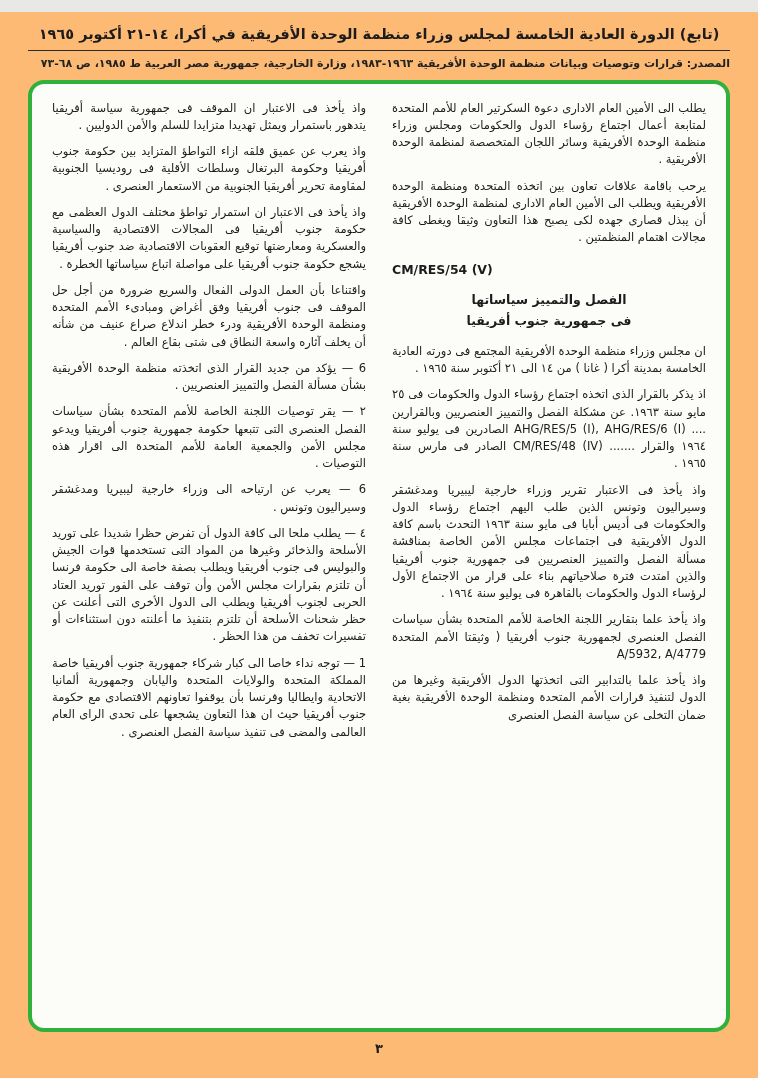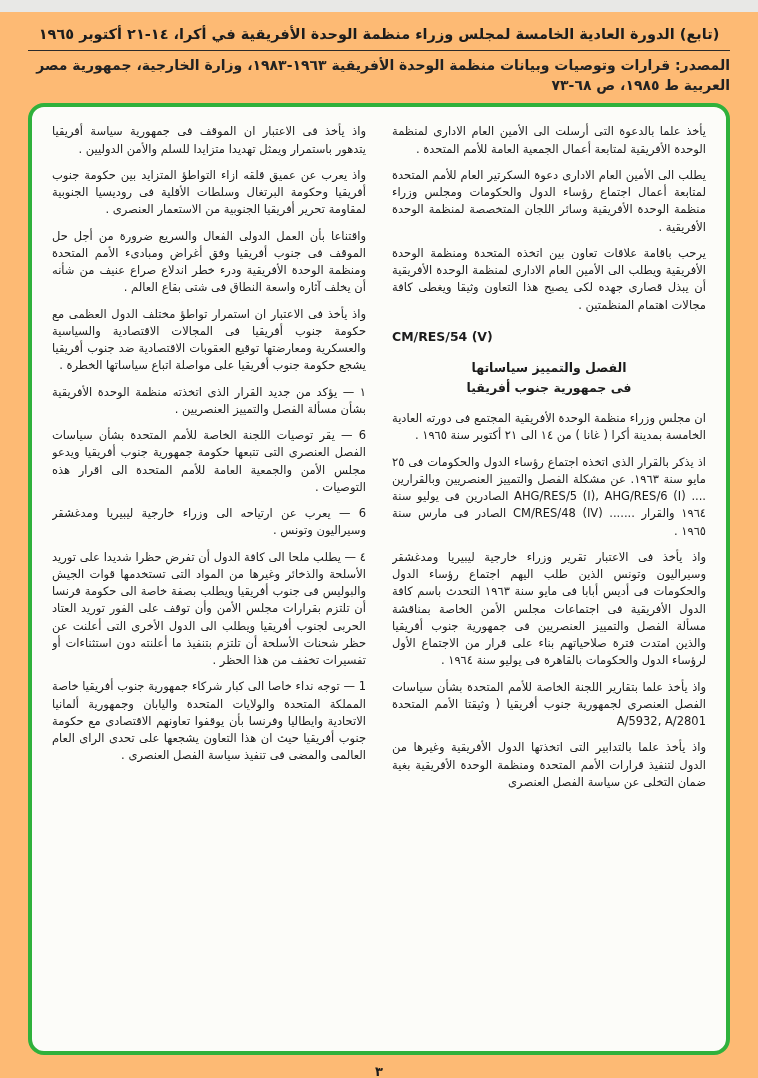--- a/index.html
+++ b/index.html
@@ -24,21 +24,21 @@
     line-height: 1.4;
   }
   .header-rule {
     height: 0;
     border: 0;
     border-top: 1.5px solid #2a2a2a;
     margin: 6px 2px 5px;
   }
   .doc-source {
     margin: 0 2px;
-    font-size: 14px;
+    font-size: 11px;
     font-weight: bold;
     text-align: right;
     line-height: 1.4;
     color: #222;
   }
   
   .content-frame {
     margin: 8px 28px 0;
     height: 952px;
     border: 4px solid var(--accent, #2fb13c);
@@ -97,40 +97,39 @@
   <header class="doc-header">
     <h1 class="doc-title">(تابع) الدورة العادية الخامسة لمجلس وزراء منظمة الوحدة الأفريقية في أكرا، ١٤-٢١ أكتوبر ١٩٦٥</h1>
     <hr class="header-rule">
     <p class="doc-source">المصدر: قرارات وتوصيات وبيانات منظمة الوحدة الأفريقية ١٩٦٣-١٩٨٣، وزارة الخارجية، جمهورية مصر العربية ط ١٩٨٥، ص ٦٨-٧٣</p>
   </header>
 
   <div class="content-frame">
     <div class="columns">
 
       <div class="col">
-        <p>يأخذ علما بالدعوة التى أرسلت الى الأمين العام الادارى لمنظمة الوحدة الأفريقية لمتابعة أعمال الجمعية العامة للأمم المتحدة .</p>
         <p>يطلب الى الأمين العام الادارى دعوة السكرتير العام للأمم المتحدة لمتابعة أعمال اجتماع رؤساء الدول والحكومات ومجلس وزراء منظمة الوحدة الأفريقية وسائر اللجان المتخصصة لمنظمة الوحدة الأفريقية .</p>
         <p>يرحب باقامة علاقات تعاون بين اتخذه المتحدة ومنظمة الوحدة الأفريقية ويطلب الى الأمين العام الادارى لمنظمة الوحدة الأفريقية أن يبذل قصارى جهده لكى يصبح هذا التعاون وثيقا ويغطى كافة مجالات اهتمام المنظمتين .</p>
         <div class="res-code" dir="ltr">CM/RES/54 (V)</div>
         <h2 class="res-heading">الفصل والتمييز سياساتها</h2>
         <h2 class="res-heading last">فى جمهورية جنوب أفريقيا</h2>
         <p>ان مجلس وزراء منظمة الوحدة الأفريقية المجتمع فى دورته العادية الخامسة بمدينة أكرا ( غانا ) من ١٤ الى ٢١ أكتوبر سنة ١٩٦٥ .</p>
         <p>اذ يذكر بالقرار الذى اتخذه اجتماع رؤساء الدول والحكومات فى ٢٥ مايو سنة ١٩٦٣. عن مشكلة الفصل والتمييز العنصريين وبالقرارين .... AHG/RES/5 (I), AHG/RES/6 (I) الصادرين فى يوليو سنة ١٩٦٤ والقرار ....... CM/RES/48 (IV) الصادر فى مارس سنة ١٩٦٥ .</p>
         <p>واذ يأخذ فى الاعتبار تقرير وزراء خارجية ليبيريا ومدغشقر وسيراليون وتونس الذين طلب اليهم اجتماع رؤساء الدول والحكومات فى أديس أبابا فى مايو سنة ١٩٦٣ التحدث باسم كافة الدول الأفريقية فى اجتماعات مجلس الأمن الخاصة بمناقشة مسألة الفصل والتمييز العنصريين فى جمهورية جنوب أفريقيا والذين امتدت فترة صلاحياتهم بناء على قرار من الاجتماع الأول لرؤساء الدول والحكومات بالقاهرة فى يوليو سنة ١٩٦٤ .</p>
-        <p>واذ يأخذ علما بتقارير اللجنة الخاصة للأمم المتحدة بشأن سياسات الفصل العنصرى لجمهورية جنوب أفريقيا ( وثيقتا الأمم المتحدة A/5932, A/2801</p>
+        <p>واذ يأخذ علما بتقارير اللجنة الخاصة للأمم المتحدة بشأن سياسات الفصل العنصرى لجمهورية جنوب أفريقيا ( وثيقتا الأمم المتحدة A/5932, A/4779</p>
         <p>واذ يأخذ علما بالتدابير التى اتخذتها الدول الأفريقية وغيرها من الدول لتنفيذ قرارات الأمم المتحدة ومنظمة الوحدة الأفريقية بغية ضمان التخلى عن سياسة الفصل العنصرى</p>
       </div>
 
       <div class="col">
         <p>واذ يأخذ فى الاعتبار ان الموقف فى جمهورية سياسة أفريقيا يتدهور باستمرار ويمثل تهديدا متزايدا للسلم والأمن الدوليين .</p>
         <p>واذ يعرب عن عميق قلقه ازاء التواطؤ المتزايد بين حكومة جنوب أفريقيا وحكومة البرتغال وسلطات الأقلية فى روديسيا الجنوبية لمقاومة تحرير أفريقيا الجنوبية من الاستعمار العنصرى .</p>
+        <p>واذ يأخذ فى الاعتبار ان استمرار تواطؤ مختلف الدول العظمى مع حكومة جنوب أفريقيا فى المجالات الاقتصادية والسياسية والعسكرية ومعارضتها توقيع العقوبات الاقتصادية ضد جنوب أفريقيا يشجع حكومة جنوب أفريقيا على مواصلة اتباع سياساتها الخطرة .</p>
         <p>واقتناعا بأن العمل الدولى الفعال والسريع ضرورة من أجل حل الموقف فى جنوب أفريقيا وفق أغراض ومبادىء الأمم المتحدة ومنظمة الوحدة الأفريقية ودرء خطر اندلاع صراع عنيف من شأنه أن يخلف آثاره واسعة النطاق فى شتى بقاع العالم .</p>
-        <p>واذ يأخذ فى الاعتبار ان استمرار تواطؤ مختلف الدول العظمى مع حكومة جنوب أفريقيا فى المجالات الاقتصادية والسياسية والعسكرية ومعارضتها توقيع العقوبات الاقتصادية ضد جنوب أفريقيا يشجع حكومة جنوب أفريقيا على مواصلة اتباع سياساتها الخطرة .</p>
-        <p>١ — يؤكد من جديد القرار الذى اتخذته منظمة الوحدة الأفريقية بشأن مسألة الفصل والتمييز العنصريين .</p>
-        <p>6 — يقر توصيات اللجنة الخاصة للأمم المتحدة بشأن سياسات الفصل العنصرى التى تتبعها حكومة جمهورية جنوب أفريقيا ويدعو مجلس الأمن والجمعية العامة للأمم المتحدة الى اقرار هذه التوصيات .</p>
+        <p>6 — يؤكد من جديد القرار الذى اتخذته منظمة الوحدة الأفريقية بشأن مسألة الفصل والتمييز العنصريين .</p>
+        <p>٢ — يقر توصيات اللجنة الخاصة للأمم المتحدة بشأن سياسات الفصل العنصرى التى تتبعها حكومة جمهورية جنوب أفريقيا ويدعو مجلس الأمن والجمعية العامة للأمم المتحدة الى اقرار هذه التوصيات .</p>
         <p>6 — يعرب عن ارتياحه الى وزراء خارجية ليبيريا ومدغشقر وسيراليون وتونس .</p>
         <p>٤ — يطلب ملحا الى كافة الدول أن تفرض حظرا شديدا على توريد الأسلحة والذخائر وغيرها من المواد التى تستخدمها قوات الجيش والبوليس فى جنوب أفريقيا ويطلب بصفة خاصة الى حكومة فرنسا أن تلتزم بقرارات مجلس الأمن وأن توقف على الفور توريد العتاد الحربى لجنوب أفريقيا ويطلب الى الدول الأخرى التى أعلنت عن حظر شحنات الأسلحة أن تلتزم بتنفيذ ما أعلنته دون استثناءات أو تفسيرات تخفف من هذا الحظر .</p>
         <p>1 — توجه نداء خاصا الى كبار شركاء جمهورية جنوب أفريقيا خاصة المملكة المتحدة والولايات المتحدة واليابان وجمهورية ألمانيا الاتحادية وايطاليا وفرنسا بأن يوقفوا تعاونهم الاقتصادى مع حكومة جنوب أفريقيا حيث ان هذا التعاون يشجعها على تحدى الراى العام العالمى والمضى فى تنفيذ سياسة الفصل العنصرى .</p>
       </div>
 
     </div>
   </div>
 
   <footer class="page-footer">
     <span class="page-number">٣</span>

